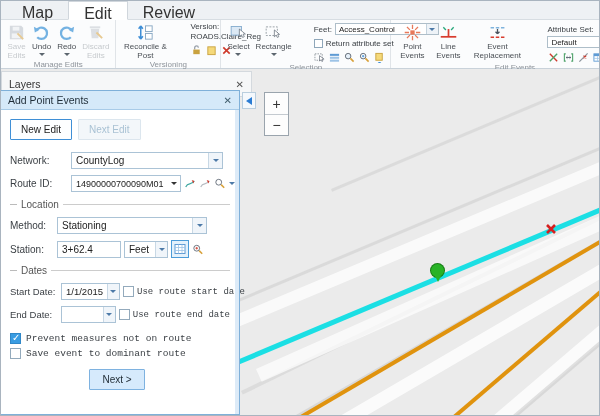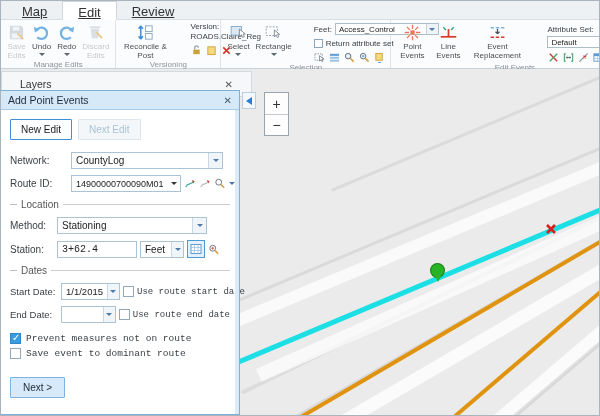--- a/index.html
+++ b/index.html
@@ -2,21 +2,21 @@
 <html><head>
 <meta charset="utf-8">
 <style>
   * { box-sizing: border-box; margin: 0; padding: 0; }
   body { font-family: "Liberation Sans", sans-serif; background: #dde3e8; }
   .window { position: relative; width: 600px; height: 416px; border: 1px solid #a9b4bf; background: #fff; overflow: hidden; }
 
   
   .ribbon { position: absolute; left: 0; top: 0; right: 0; height: 68px; background: #fbfcfd; border-bottom: 1px solid #c9d2da; }
   .tabs { display: flex; height: 19px; background: #eef1f4; padding-left: 6px; border-bottom: 1px solid #d7dde2; }
-  .tab { padding: 3px 15px 2px; font-size: 13px; color: #333; cursor: default; text-decoration: underline; }
+  .tab { padding: 3px 15px 2px; font-size: 16px; color: #333; cursor: default; }
   .tab.active { background: #fff; border: 1px solid #d0d6dc; border-bottom: 1px solid #fff; margin-bottom: -1px; }
   .ribbon-body { display: flex; height: 48px; }
   .rgroup { display: flex; flex-direction: column; border-right: 1px solid #e0e4e8; padding: 1px 3px 0; }
   .rgroup:last-child { border-right: none; }
   .rgroup-content { display: flex; flex: 1; align-items: flex-start; }
   .rgroup-label { font-size: 8px; color: #8d939a; text-align: center; padding: 0 0 2px; line-height: 1; }
   .rbtn { display: flex; flex-direction: column; align-items: center; padding: 2px 3px 0; font-size: 8px; color: #4a4f55; text-align: center; line-height: 1.1; }
   .rbtn .ricon { width: 19px; height: 19px; margin-bottom: 1px; }
   .rbtn.disabled { opacity: .55; color: #9aa0a6; }
   .caret { width: 0; height: 0; border-left: 3px solid transparent; border-right: 3px solid transparent; border-top: 3.5px solid #5c666f; display: inline-block; }
@@ -26,21 +26,21 @@
   .mini-combo { display: flex; align-items: center; border: 1px solid #aebec9; background: #fff; height: 12px; gap: 28px; }
   .mini-combo .val { flex: 1; padding: 0 3px; font-size: 8px; color: #222; white-space: nowrap; overflow: hidden; }
   .mini-combo .arrow-box { width: 12px; height: 100%; background: #eef3f8; border-left: 1px solid #c3d2dd; display: flex; align-items: center; justify-content: center; }
   .mini-cb { width: 9px; height: 9px; border: 1px solid #8fa7ba; background: #fff; margin-right: 3px; }
   .icon-strip { display: flex; align-items: center; gap: 3px; }
   .sicon { width: 12px; height: 12px; display: flex; align-items: center; justify-content: center; }
   .two-line { width: 46px; }
   .vtext { font-size: 8px; color: #3c4146; line-height: 1.2; text-align: left; }
 
   
-  .layers-bar { position: absolute; left: 0; top: 70px; width: 251px; height: 26px; background: #f6f7f8; border: 1px solid #d4d9de; display: flex; align-items: center; padding: 0 18px; font-size: 10.5px; color: #333; z-index: 5; }
+  .layers-bar { position: absolute; left: 0; top: 70px; width: 251px; height: 26px; background: #f6f7f8; border: 1px solid #d4d9de; display: flex; align-items: center; padding: 0 7px; font-size: 10.5px; color: #333; z-index: 5; }
   .layers-bar .close { margin-left: auto; color: #555; font-size: 10px; }
   .pane { position: absolute; left: 0; top: 89px; width: 239px; bottom: 0; background: #fff; border: 1px solid #7fb0d9; border-left: none; z-index: 6; display: flex; flex-direction: column; }
   .pane-header { height: 19px; background: #d5e9f9; border-bottom: 1px solid #a8cbe8; display: flex; align-items: center; padding: 0 7px; font-size: 10.5px; color: #1f2d38; flex: none; }
   .pane-header .close { margin-left: auto; color: #44606f; font-size: 10px; }
   .pane-body { flex: 1; padding: 9px 9px 6px 9px; font-size: 10px; color: #3a3f44; position: relative; }
   .pane-gutter { position: absolute; right: 0; top: 0; bottom: 0; width: 4px; background: #ddebf8; }
   .btn-row { display: flex; gap: 6px; margin-bottom: 12px; }
   .btn { font-size: 10px; padding: 4px 10px; border-radius: 1px; }
   .btn.primary { background: #fdfeff; border: 1px solid #3f8fd6; color: #222; }
   .btn.disabled { background: #f3f7fa; border: 1px solid #dce6ee; color: #a9c2d4; }
@@ -56,21 +56,21 @@
   .textbox { border: 1px solid #abc3d6; height: 17px; font-size: 10px; padding: 0 4px; font-family: "Liberation Sans", sans-serif; color: #222; }
   .section { display: flex; align-items: center; gap: 4px; margin: 7px 0 7px; color: #555; }
   .section .dash { width: 7px; border-top: 1px solid #bbb; }
   .section .line { flex: 1; border-top: 1px solid #ccc; }
   .cb { width: 11px; height: 11px; border: 1px solid #93aabc; background: #fff; flex: none; position: relative; }
   .cb.checked { background: #399ce2; border-color: #2f87c8; }
   .cb.checked::after { content: "✓"; position: absolute; left: 1px; top: -2px; color: #fff; font-size: 10px; }
   .cb-text { font-size: 9px; color: #3a3f44; white-space: nowrap; font-family: Liberation Mono, monospace; }
   .opt-row { display: flex; align-items: flex-end; gap: 5px; margin-bottom: 4px; }
   .opt-row .cb-text { font-size: 9.5px; }
-  .next-row { display: flex; justify-content: flex-start; margin-top: 18px; padding-right: 6px; }
+  .next-row { display: flex; justify-content: center; margin-top: 10px; padding-right: 6px; }
   .btn.next { background: #d6eafc; border: 1px solid #7eb2e0; color: #1e2a33; padding: 4px 12px; }
   .tool-btn { width: 18px; height: 18px; border: 1px solid transparent; display: flex; align-items: center; justify-content: center; flex: none; }
   .tool-btn.active { border-color: #4b9bd8; background: #e3f1fc; }
 
   
   .map { position: absolute; left: 0; top: 68px; right: 0; bottom: 0; background: #ebebeb; overflow: hidden; }
   .stripe { position: absolute; transform-origin: 0 0; }
   .route { position: absolute; transform-origin: 0 0; }
   .zoomctrl { position: absolute; left: 263px; top: 23px; width: 25px; background: #fdfdfd; border: 1px solid #9aa4ad; z-index: 7; }
   .zoombtn { height: 21px; display: flex; align-items: center; justify-content: center; font-size: 14px; color: #333; }
@@ -414,21 +414,21 @@
         <div class="combo grow" style="max-width:150px;">
           <span class="val">Stationing</span>
           <span class="arrow-box">
               <span class="caret"></span>
             </span>
         </div>
       </div>
 
       <div class="frow">
         <span class="flabel w46">Station:</span>
-        <input class="textbox" style="width: 80px; font-family: Liberation Mono, monospace;" value="3+62.4">
+        <input class="textbox" style="width: 64px;" value="3+62.4">
         <div class="combo" style="width:44px;">
           <span class="val">Feet</span>
           <span class="arrow-box" style="width:12px;">
               <span class="caret"></span>
             </span>
         </div>
         <span class="tool-btn active">
             <svg width="12" height="12" viewBox="0 0 12 12">
               <rect x="1" y="1.5" width="10" height="9" fill="#fff" stroke="#5f9bd4"></rect>
               <path d="M1 4.5h10M1 7.5h10M4.5 1.5v9M8 1.5v9" stroke="#9dc3e6" stroke-width=".8"></path>

